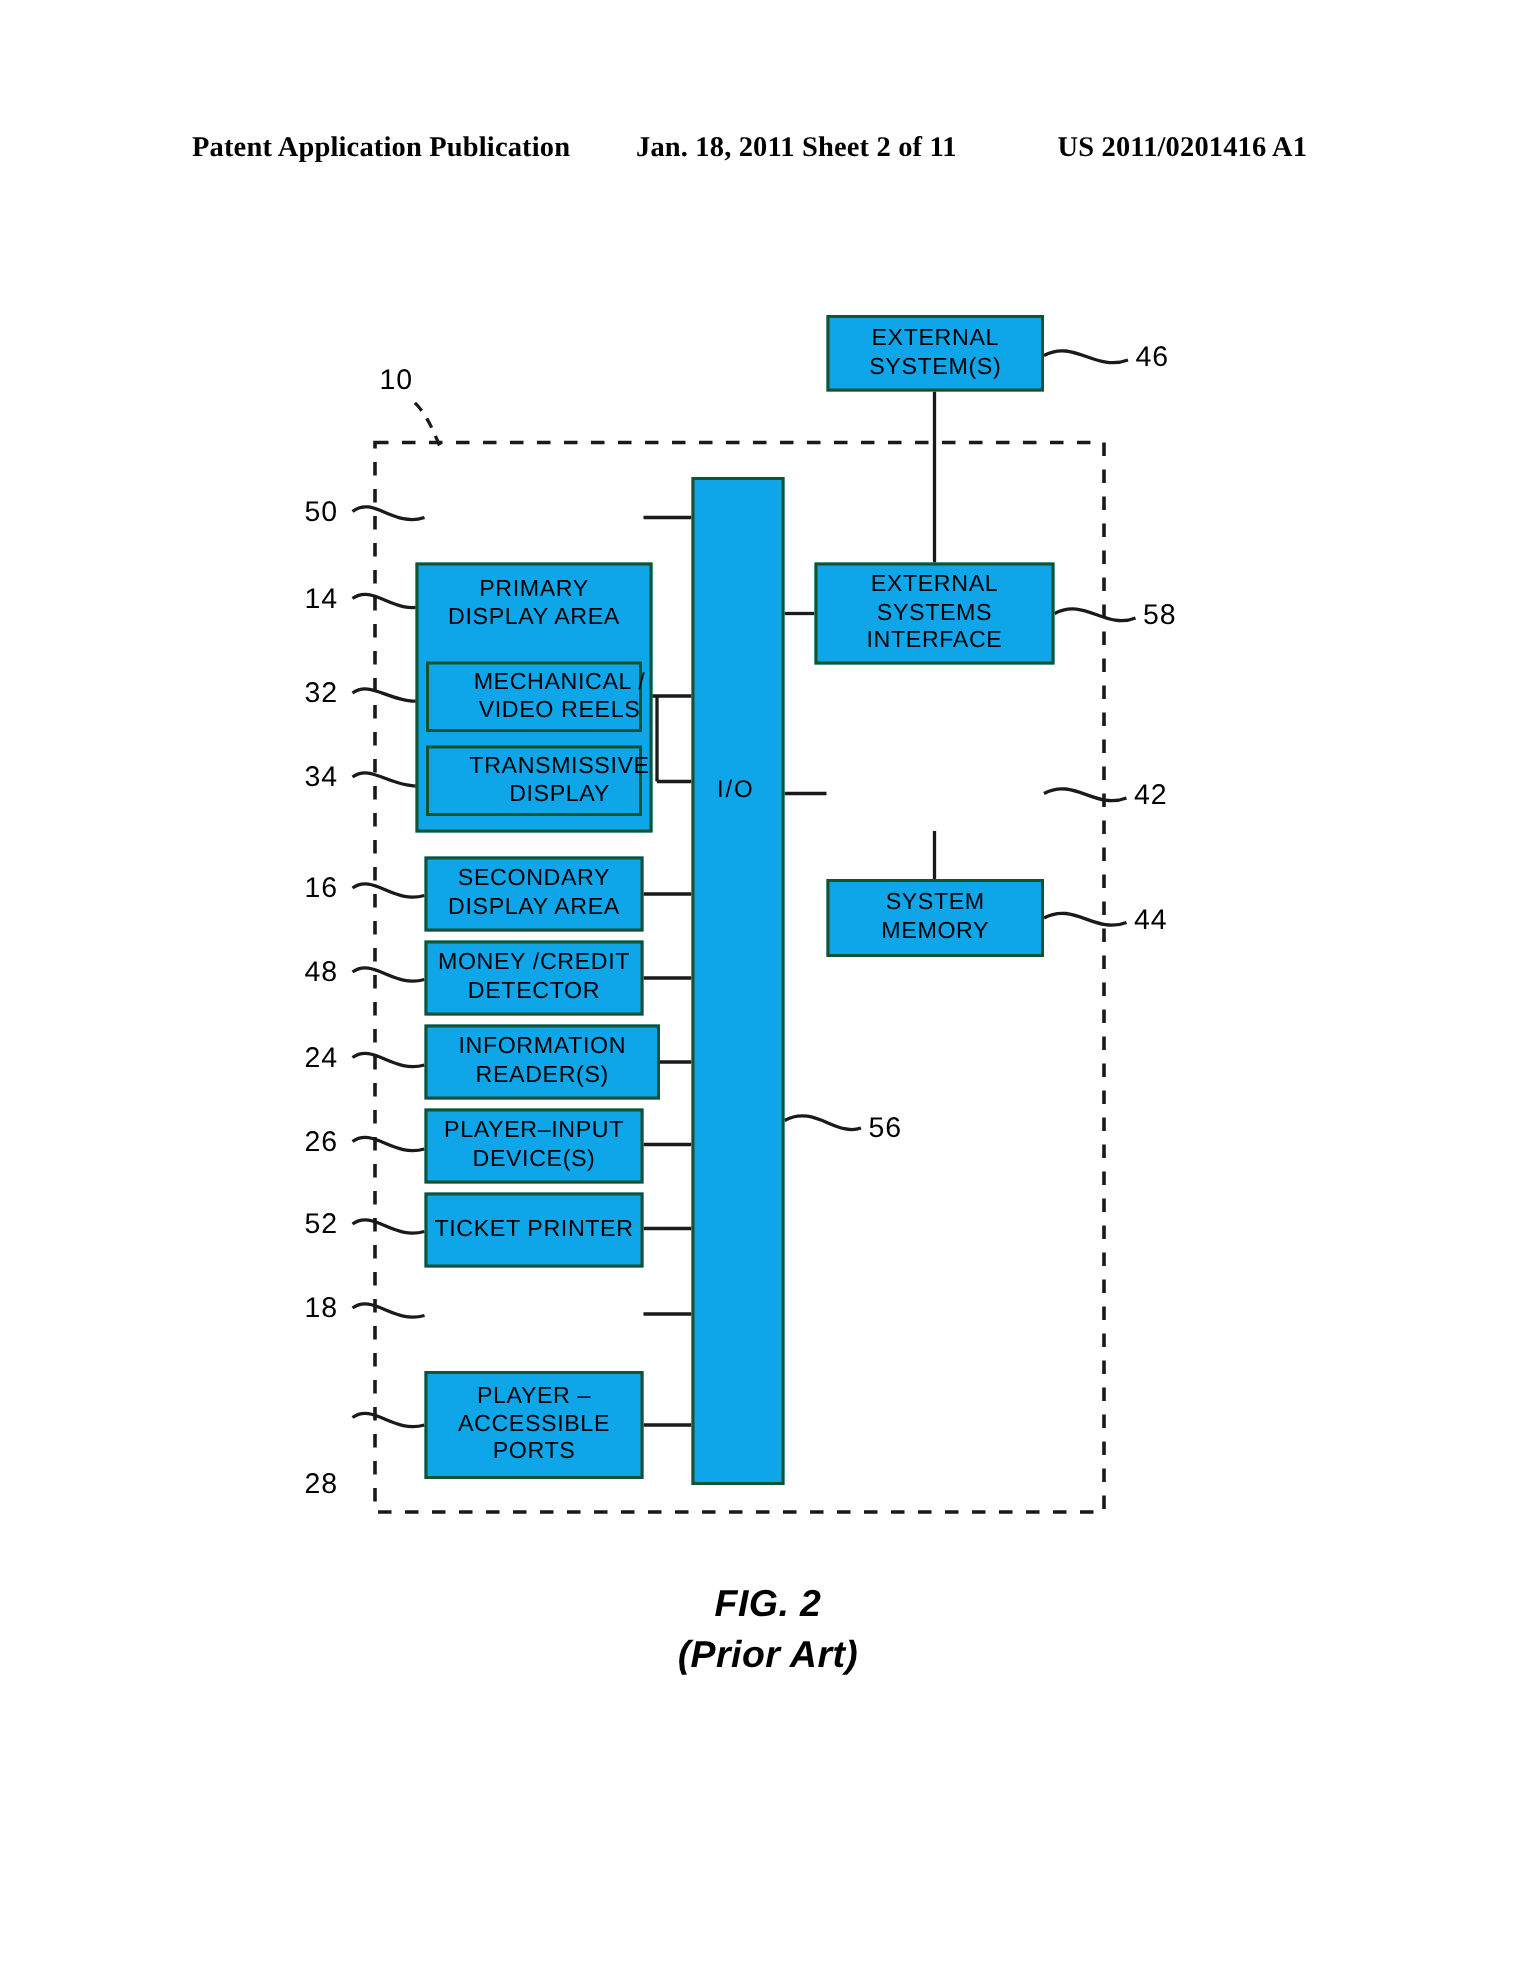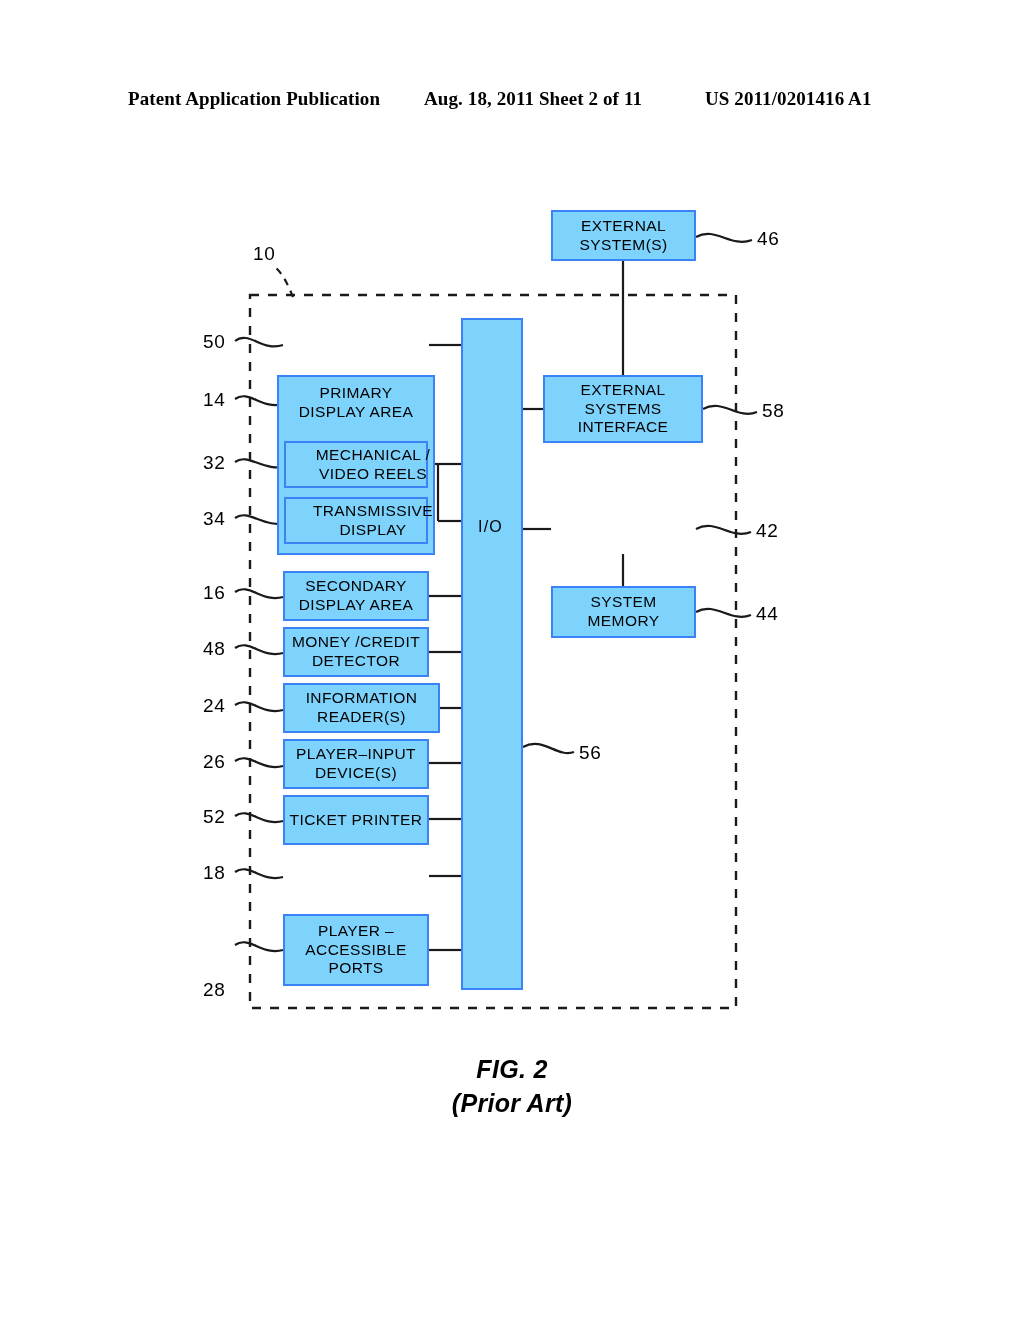--- a/index.html
+++ b/index.html
@@ -60,22 +60,22 @@
     left: 0;
     top: 0;
     width: 1024px;
     height: 1320px;
   }
 
   
   .node {
     position: absolute;
     box-sizing: border-box;
-    border: 2px solid #3b82f6;
-    background: #7dd3fc;
+    border: 2px solid #14532d;
+    background: #0ea5e9;
     display: flex;
     flex-direction: column;
     align-items: center;
     justify-content: center;
     text-align: center;
     font-family: "Liberation Sans", sans-serif;
     font-size: 15.5px;
     line-height: 1.22;
     letter-spacing: 0.4px;
     color: #000;
@@ -123,21 +123,21 @@
     letter-spacing: 0.3px;
     font-style: italic;
   }
   #caption .cap-ln { display: block; }
 </style>
 </head>
 <body>
 
 <div id="page-header">
   <span class="hdr-left">Patent Application Publication</span>
-  <span class="hdr-mid">Aug. 18, 2011  Sheet 2 of 11</span>
+  <span class="hdr-mid">Jan. 18, 2011  Sheet 2 of 11</span>
   <span class="hdr-right">US 2011/0201416 A1</span>
 </div>
 
 <div id="figure">
 
   <svg id="wire-layer" viewBox="0 0 1024 1320">
     <g stroke="#1a1a1a" fill="none" stroke-width="2.2" stroke-linecap="butt">
 
       <rect x="250" y="295" width="486" height="713" stroke-dasharray="9 9" stroke-width="2.4" fill="none"></rect>
 

